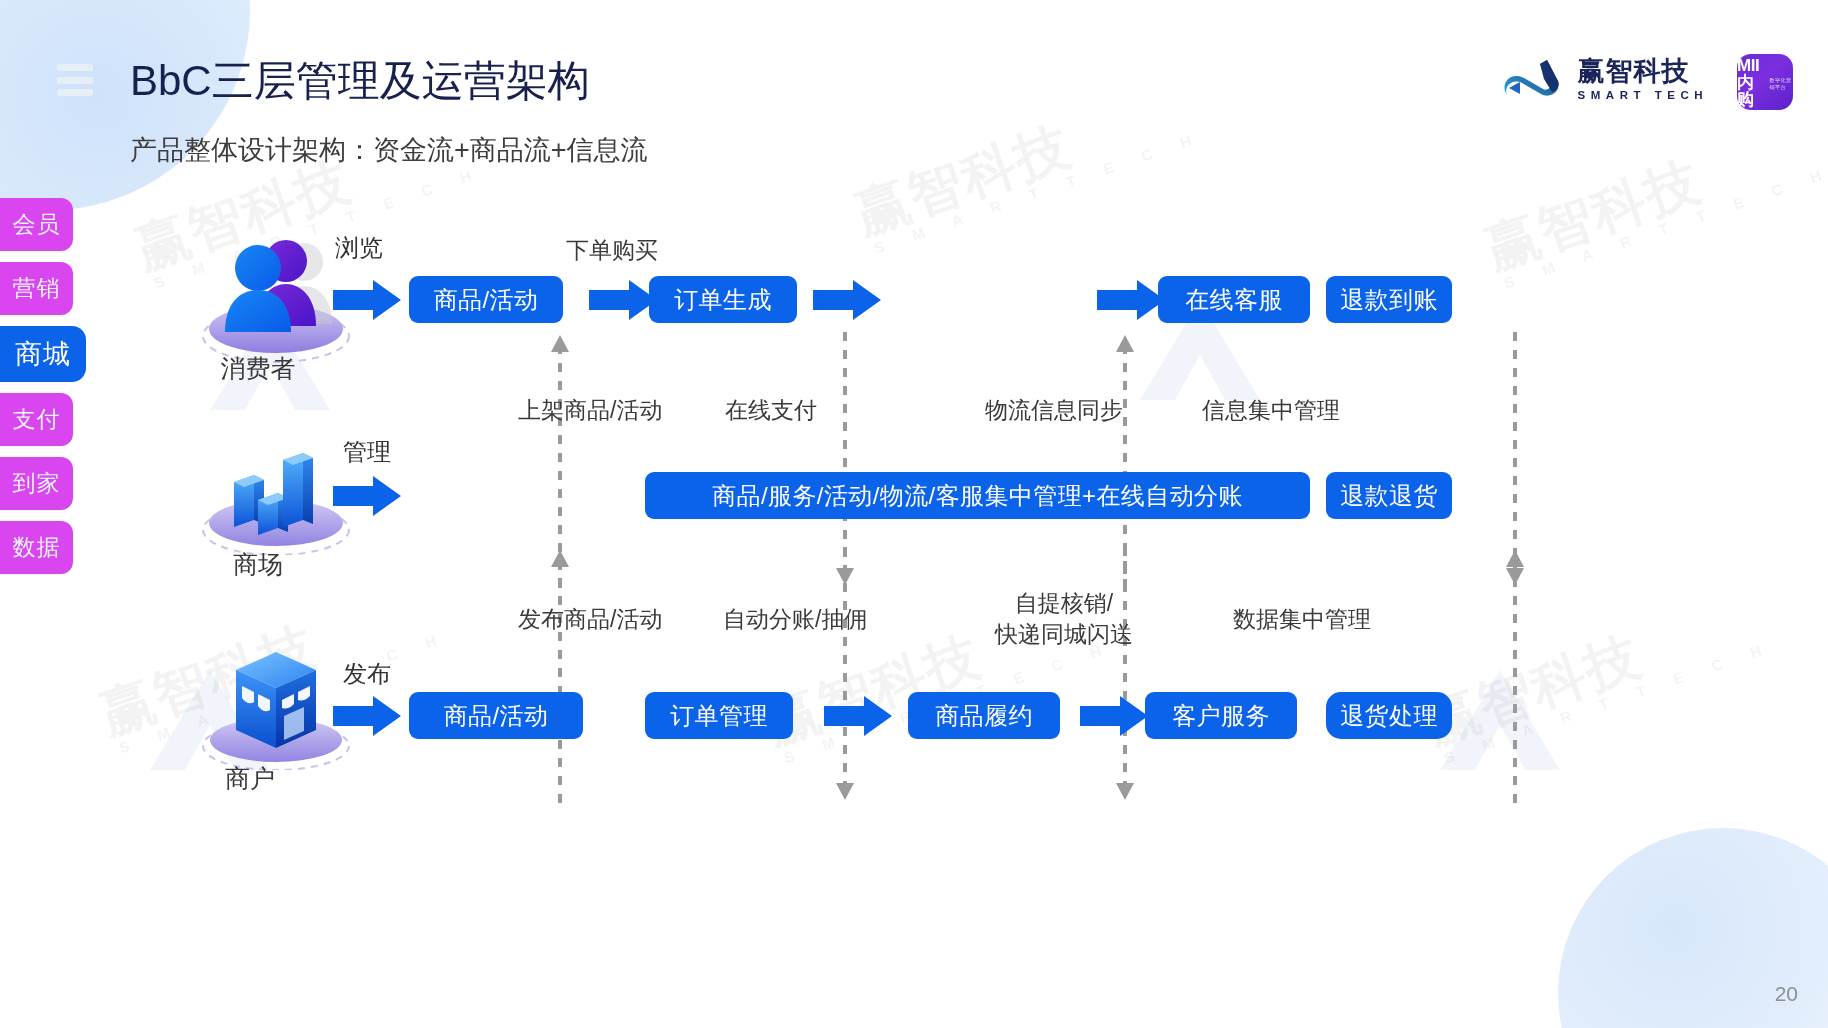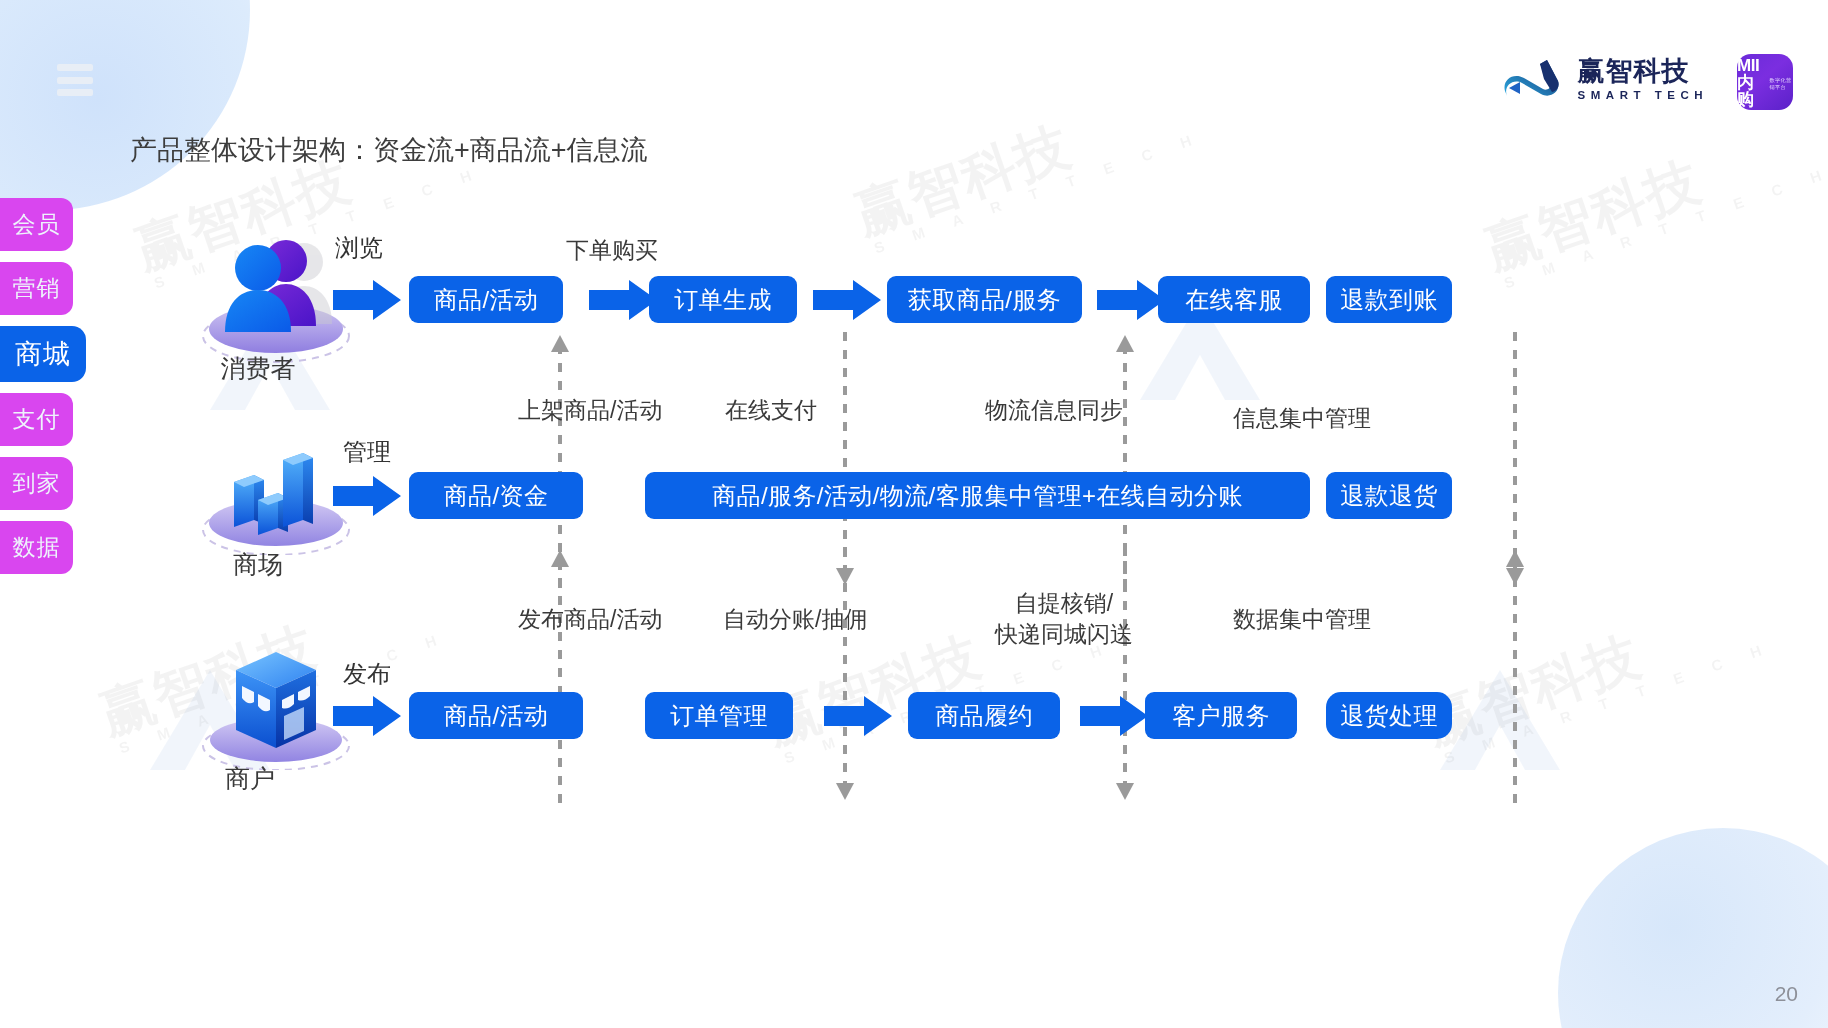--- a/index.html
+++ b/index.html
@@ -235,20 +235,21 @@
     <svg width="190" height="120" viewBox="0 0 190 120">
         <path d="M10 110 L70 10 L130 110 L95 110 L70 65 L45 110 Z" fill="#2060c0"></path>
       </svg>
   </div>
 
   <div class="hamburger">
     <i></i>
     <i></i>
     <i></i>
   </div>
+  <div class="page-title">BbC三层管理及运营架构</div>
   <div class="page-subtitle">产品整体设计架构：资金流+商品流+信息流</div>
 
   <div class="brand">
     <span class="brand-mark">
       <svg viewBox="0 0 62 46" width="62" height="46">
         <defs>
           <linearGradient id="bg1" x1="0" y1="1" x2="1" y2="0">
             <stop offset="0" stop-color="#2aa8e0"></stop>
               <stop offset="1" stop-color="#17306e"></stop>
           </linearGradient>
@@ -356,34 +357,33 @@
     <svg class="barrow" style="left:589px; top:278px;" width="70" height="44">
       <path d="M0 12 L40 12 L40 2 L68 22 L40 42 L40 32 L0 32 Z" fill="#0a63e8"></path>
     </svg>
 
     <div class="node" style="left:649px; top:276px; width:148px; height:47px;">订单生成</div>
 
     <svg class="barrow" style="left:813px; top:278px;" width="70" height="44">
       <path d="M0 12 L40 12 L40 2 L68 22 L40 42 L40 32 L0 32 Z" fill="#0a63e8"></path>
     </svg>
 
-    <div class="node" style="left:887px; top:276px; width:195px; height:47px;">获取商品/服务</div>
 
     <svg class="barrow" style="left:1097px; top:278px;" width="70" height="44">
       <path d="M0 12 L40 12 L40 2 L68 22 L40 42 L40 32 L0 32 Z" fill="#0a63e8"></path>
     </svg>
 
     <div class="node" style="left:1158px; top:276px; width:152px; height:47px;font-family:Liberation Mono, monospace;">在线客服</div>
 
     <div class="node" style="left:1326px; top:276px; width:126px; height:47px;">退款到账</div>
 
     <div class="caption" style="left:518px; top:395px;">上架商品/活动</div>
     <div class="caption" style="left:725px; top:395px;">在线支付</div>
     <div class="caption" style="left:985px; top:395px;">物流信息同步</div>
-    <div class="caption" style="left:1233px; top:395px;margin-top:8px;">信息集中管理</div>
+    <div class="caption" style="left:1202px; top:395px;">信息集中管理</div>
 
     <div class="persona" style="left:198px; top:420px; width:160px; height:135px;">
       <svg width="160" height="135" viewBox="0 0 160 135">
         <defs>
           <linearGradient id="plate2" x1="0" y1="0" x2="0" y2="1">
             <stop offset="0" stop-color="#d2c9f3"></stop>
               <stop offset="1" stop-color="#9184e2"></stop>
           </linearGradient>
           <linearGradient id="bar-f" x1="0" y1="0" x2="0" y2="1">
             <stop offset="0" stop-color="#55b4fb"></stop>
@@ -411,21 +411,20 @@
       </svg>
     </div>
     <div class="persona-label" style="left:178px; top:548px; width:160px;">商场</div>
 
     <div class="verb" style="left:343px; top:436px;">管理</div>
 
     <svg class="barrow" style="left:333px; top:474px;" width="70" height="44">
       <path d="M0 12 L40 12 L40 2 L68 22 L40 42 L40 32 L0 32 Z" fill="#0a63e8"></path>
     </svg>
 
-    <div class="node" style="left:409px; top:472px; width:174px; height:47px;">商品/资金</div>
 
     <div class="node wide" style="left:645px; top:472px; width:665px; height:47px;">商品/服务/活动/物流/客服集中管理+在线自动分账</div>
 
     <div class="node" style="left:1326px; top:472px; width:126px; height:47px;">退款退货</div>
 
     <div class="caption" style="left:518px; top:604px;">发布商品/活动</div>
     <div class="caption" style="left:723px; top:604px;">自动分账/抽佣</div>
     <div class="caption two" style="left:995px; top:588px;">
       <span>自提核销/</span><br>
       <span>快递同城闪送</span>

